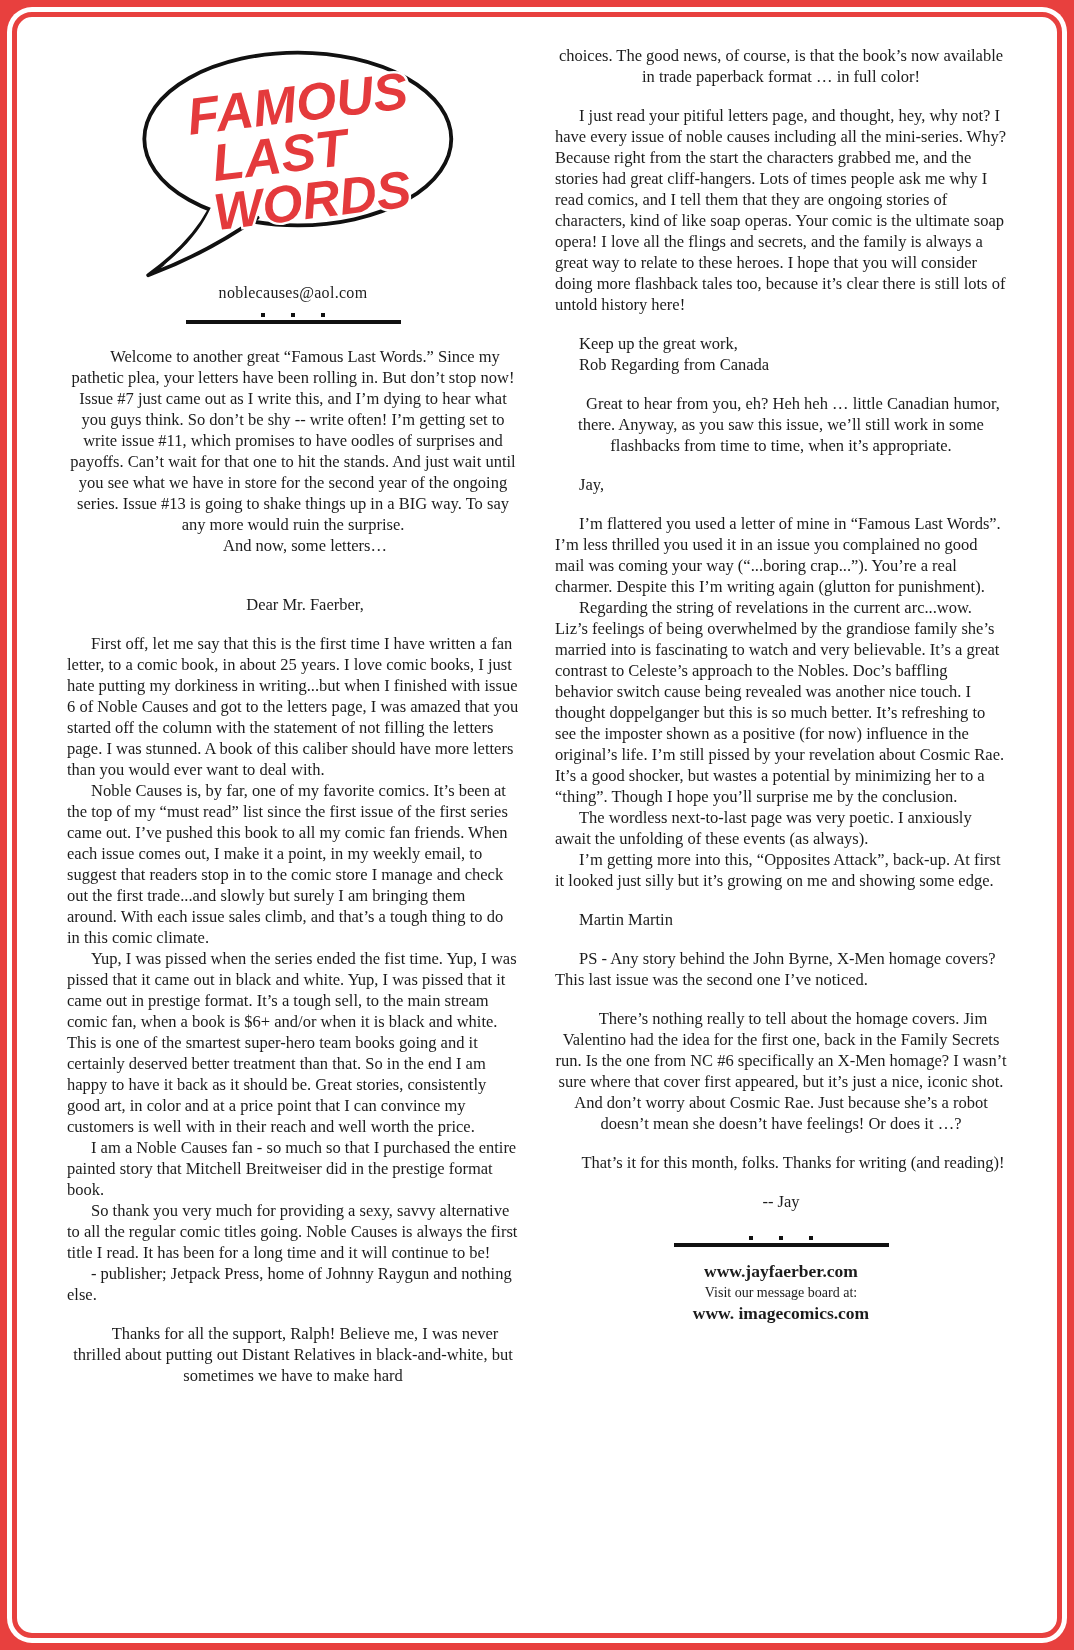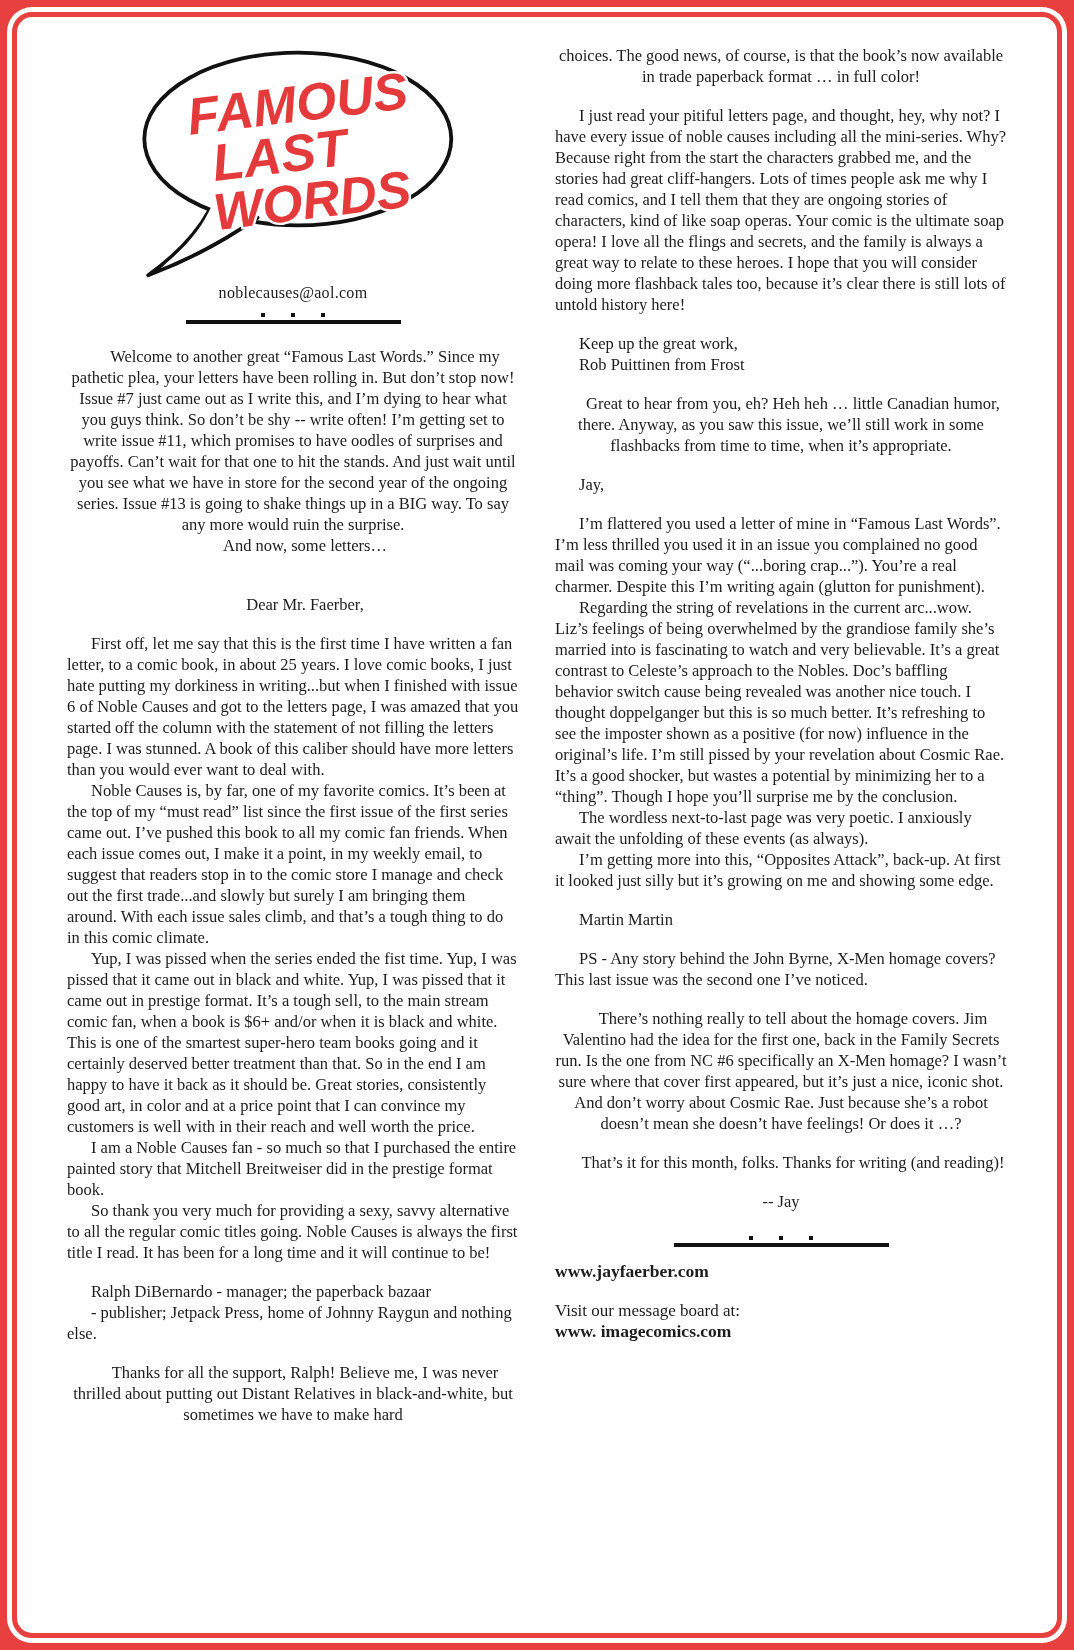--- a/index.html
+++ b/index.html
@@ -46,24 +46,24 @@
     margin-top:0px;
     letter-spacing:0.3px;
   }
   .divider { width:215px; margin:10px auto 0 auto; }
   .divider .dots { display:flex; justify-content:center; gap:26px; margin-bottom:3px; }
   .divider .dot { width:4px; height:4px; background:#111; }
   .divider .line { border-top:4px solid #111; }
   .header-sep { margin-bottom:22px; }
 
   
-  .footer { margin-top:24px; }
+  .footer { margin-top:24px; text-align:center; }
   .footer .divider { margin-bottom:14px; }
   .site { font-weight:bold; font-size:17.5px; }
-  .board-label { margin-top:18px; font-size:17px; }
+  .board-label { font-size:14px; }
 </style>
 </head>
 <body>
 
 <div class="frame">
   <div class="content">
 
     <div class="col">
       <div class="logo-wrap">
         <svg width="336" height="235" viewBox="0 0 350 245" aria-hidden="true">
@@ -88,32 +88,31 @@
       </div>
       <div>
           <p class="block bold indent">Welcome to another great “Famous Last Words.” Since my pathetic plea, your letters have been rolling in. But don’t stop now! Issue #7 just came out as I write this, and I’m dying to hear what you guys think. So don’t be shy -- write often! I’m getting set to write issue #11, which promises to have oodles of surprises and payoffs. Can’t wait for that one to hit the stands. And just wait until you see what we have in store for the second year of the ongoing series. Issue #13 is going to shake things up in a BIG way. To say any more would ruin the surprise.</p>
           <p class="block bold indent">And now, some letters…</p>
           <p class="block indent gap2">Dear Mr. Faerber,</p>
           <p class="block indent gap">First off, let me say that this is the first time I have written a fan letter, to a comic book, in about 25 years. I love comic books, I just hate putting my dorkiness in writing...but when I finished with issue 6 of Noble Causes and got to the letters page, I was amazed that you started off the column with the statement of not filling the letters page. I was stunned. A book of this caliber should have more letters than you would ever want to deal with.</p>
           <p class="block indent">Noble Causes is, by far, one of my favorite comics. It’s been at the top of my “must read” list since the first issue of the first series came out. I’ve pushed this book to all my comic fan friends. When each issue comes out, I make it a point, in my weekly email, to suggest that readers stop in to the comic store I manage and check out the first trade...and slowly but surely I am bringing them around. With each issue sales climb, and that’s a tough thing to do in this comic climate.</p>
           <p class="block indent">Yup, I was pissed when the series ended the fist time. Yup, I was pissed that it came out in black and white. Yup, I was pissed that it came out in prestige format. It’s a tough sell, to the main stream comic fan, when a book is $6+ and/or when it is black and white. This is one of the smartest super-hero team books going and it certainly deserved better treatment than that. So in the end I am happy to have it back as it should be. Great stories, consistently good art, in color and at a price point that I can convince my customers is well with in their reach and well worth the price.</p>
           <p class="block indent">I am a Noble Causes fan - so much so that I purchased the entire painted story that Mitchell Breitweiser did in the prestige format book.</p>
           <p class="block indent">So thank you very much for providing a sexy, savvy alternative to all the regular comic titles going. Noble Causes is always the first title I read. It has been for a long time and it will continue to be!</p>
-          <p class="block indent gap">Ralph DiBernardo - manager; the paperback bazaar</p>
           <p class="block indent">- publisher; Jetpack Press, home of Johnny Raygun and nothing else.</p>
           <p class="block bold indent gap">Thanks for all the support, Ralph! Believe me, I was never thrilled about putting out Distant Relatives in black-and-white, but sometimes we have to make hard</p>
         </div>
     </div>
 
     <div class="col">
       <div>
           <p class="block bold">choices. The good news, of course, is that the book’s now available in trade paperback format … in full color!</p>
           <p class="block indent gap">I just read your pitiful letters page, and thought, hey, why not? I have every issue of noble causes including all the mini-series. Why? Because right from the start the characters grabbed me, and the stories had great cliff-hangers. Lots of times people ask me why I read comics, and I tell them that they are ongoing stories of characters, kind of like soap operas. Your comic is the ultimate soap opera! I love all the flings and secrets, and the family is always a great way to relate to these heroes. I hope that you will consider doing more flashback tales too, because it’s clear there is still lots of untold history here!</p>
           <p class="block indent gap">Keep up the great work,</p>
-          <p class="block indent">Rob Puittinen from Frost</p>
+          <p class="block indent">Rob Regarding from Canada</p>
           <p class="block bold indent gap">Great to hear from you, eh? Heh heh … little Canadian humor, there. Anyway, as you saw this issue, we’ll still work in some flashbacks from time to time, when it’s appropriate.</p>
           <p class="block indent gap">Jay,</p>
           <p class="block indent gap">I’m flattered you used a letter of mine in “Famous Last Words”. I’m less thrilled you used it in an issue you complained no good mail was coming your way (“...boring crap...”). You’re a real charmer. Despite this I’m writing again (glutton for punishment).</p>
           <p class="block indent">Regarding the string of revelations in the current arc...wow. Liz’s feelings of being overwhelmed by the grandiose family she’s married into is fascinating to watch and very believable. It’s a great contrast to Celeste’s approach to the Nobles. Doc’s baffling behavior switch cause being revealed was another nice touch. I thought doppelganger but this is so much better. It’s refreshing to see the imposter shown as a positive (for now) influence in the original’s life. I’m still pissed by your revelation about Cosmic Rae. It’s a good shocker, but wastes a potential by minimizing her to a “thing”. Though I hope you’ll surprise me by the conclusion.</p>
           <p class="block indent">The wordless next-to-last page was very poetic. I anxiously await the unfolding of these events (as always).</p>
           <p class="block indent">I’m getting more into this, “Opposites Attack”, back-up. At first it looked just silly but it’s growing on me and showing some edge.</p>
           <p class="block indent gap">Martin Martin</p>
           <p class="block indent gap">PS - Any story behind the John Byrne, X-Men homage covers? This last issue was the second one I’ve noticed.</p>
           <p class="block bold indent gap">There’s nothing really to tell about the homage covers. Jim Valentino had the idea for the first one, back in the Family Secrets run. Is the one from NC #6 specifically an X-Men homage? I wasn’t sure where that cover first appeared, but it’s just a nice, iconic shot. And don’t worry about Cosmic Rae. Just because she’s a robot doesn’t mean she doesn’t have feelings! Or does it …?</p>
           <p class="block bold indent gap">That’s it for this month, folks. Thanks for writing (and reading)!</p>

